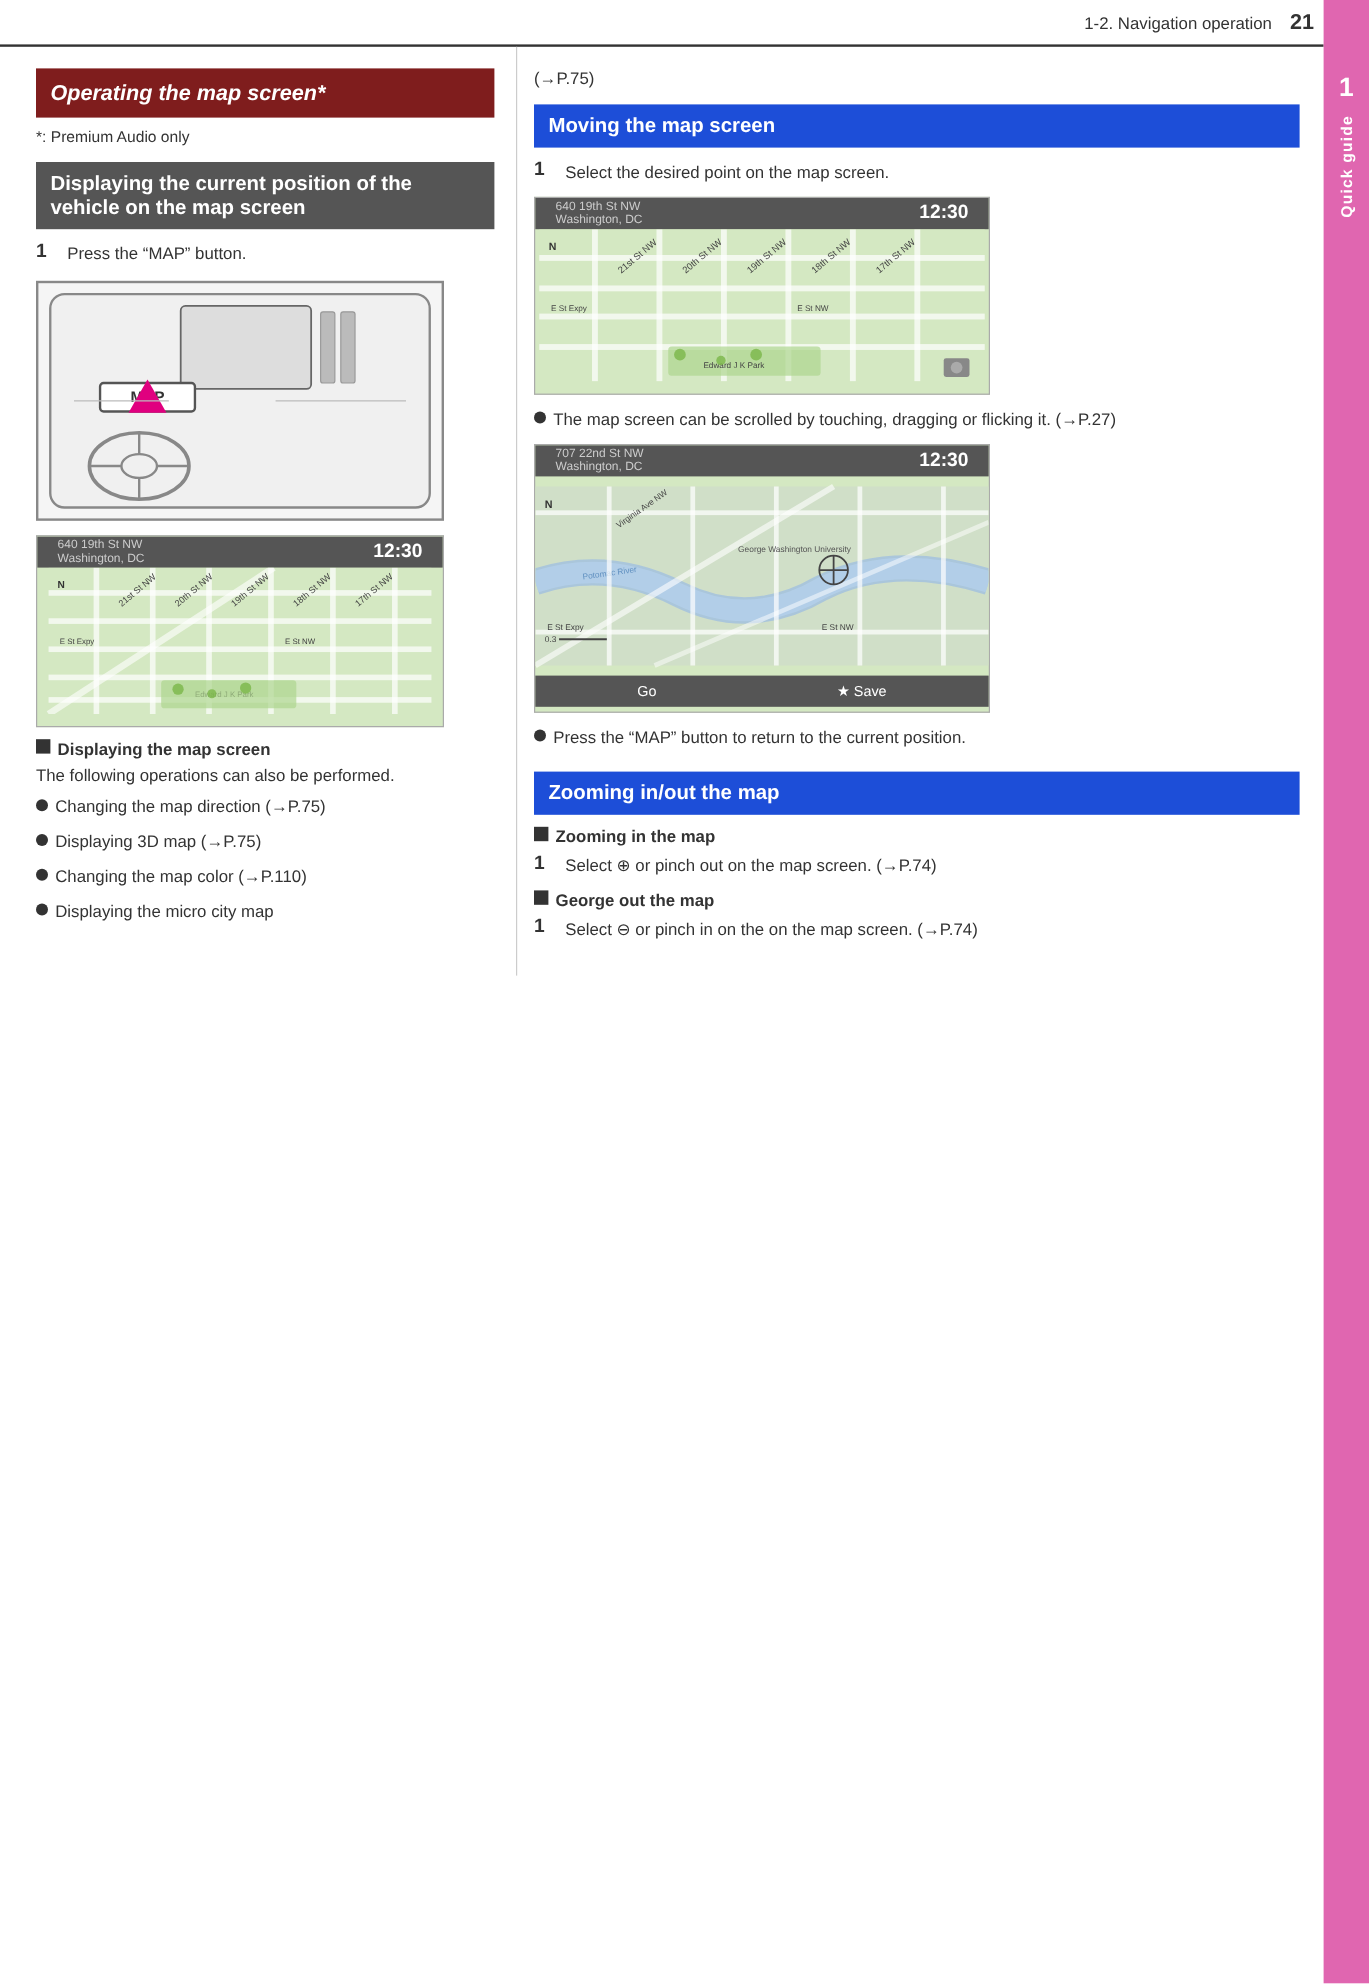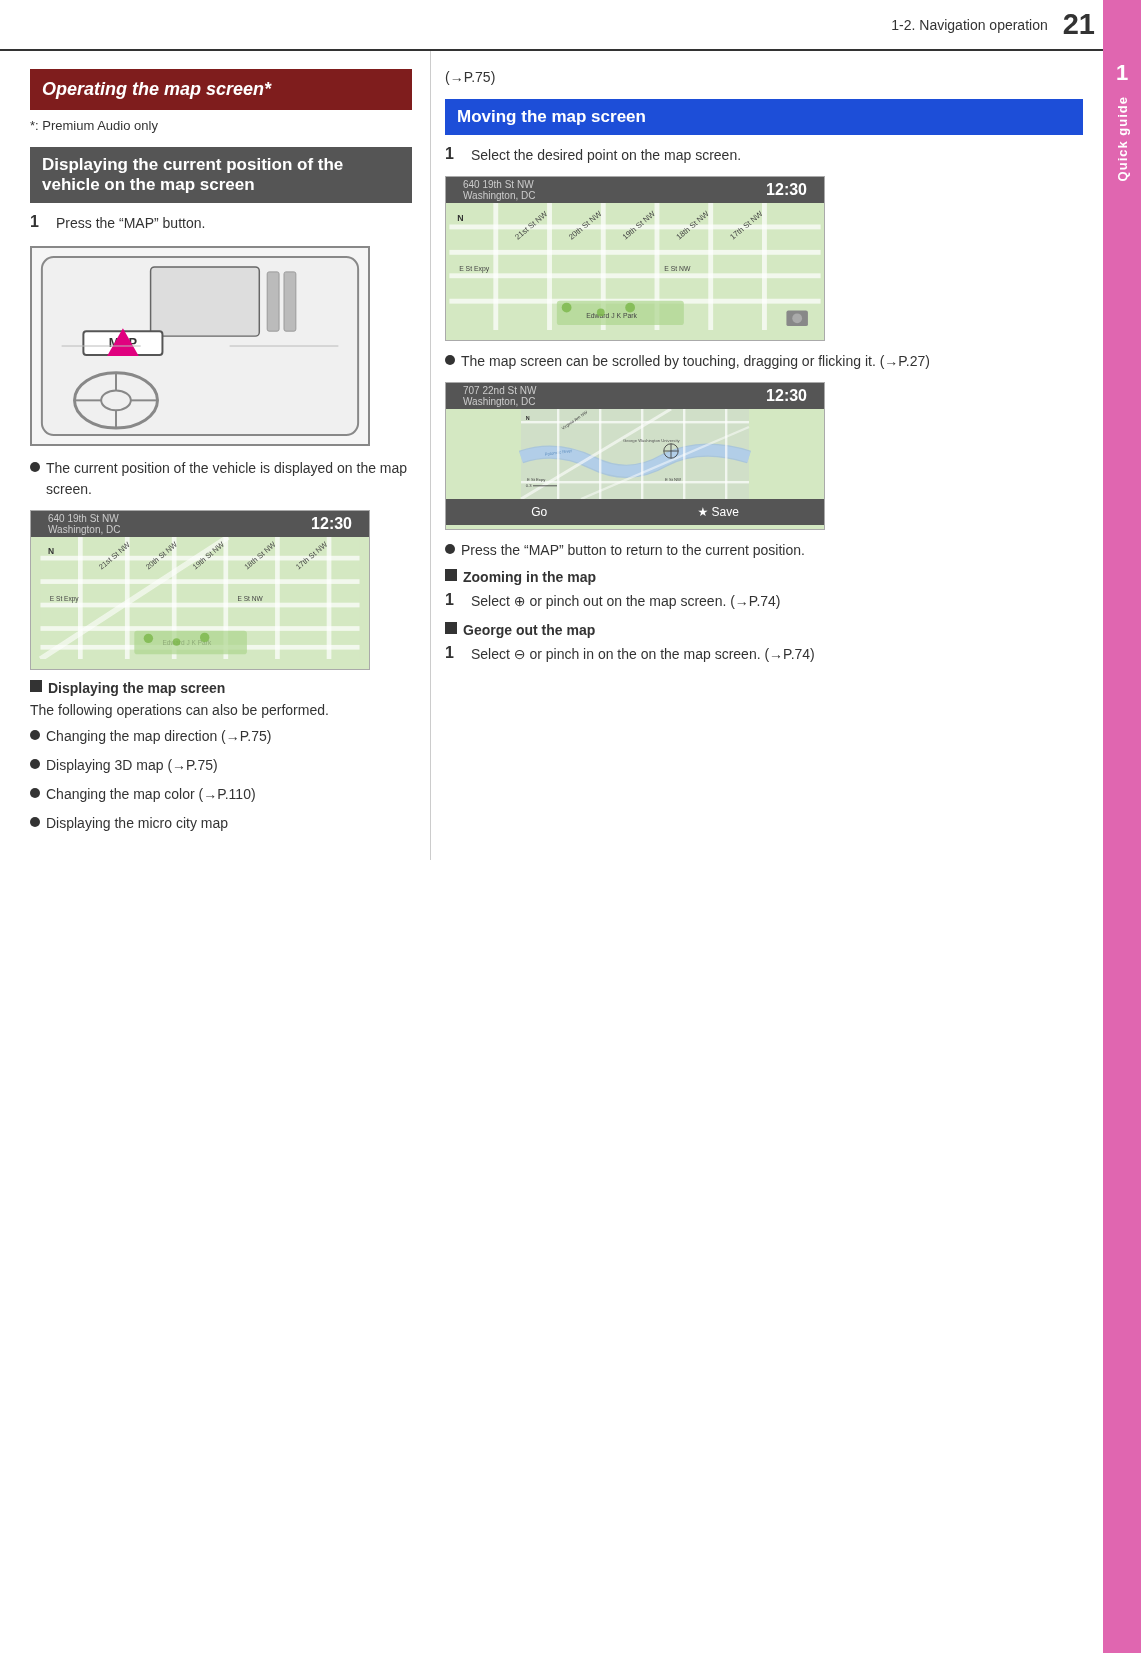--- a/index.html
+++ b/index.html
@@ -54,21 +54,21 @@
       padding: 8px 8px 8px 20px;
       border-bottom: 2px solid #333;
       margin-bottom: 0;
     }
     .header-section-title {
       font-size: 14px;
       font-weight: normal;
       color: #333;
     }
     .header-page-num {
-      font-size: 29px;
+      font-size: 18px;
       font-weight: bold;
       color: #333;
       margin-left: 15px;
     }
     
     .columns {
       display: flex;
       gap: 0;
     }
     .left-col {
@@ -284,24 +284,20 @@
             <line x1="85" y1="127" x2="85" y2="145" stroke="#888" stroke-width="2"></line>
             <line x1="85" y1="165" x2="85" y2="183" stroke="#888" stroke-width="2"></line>
             <line x1="43" y1="155" x2="70" y2="155" stroke="#888" stroke-width="2"></line>
             <line x1="100" y1="155" x2="127" y2="155" stroke="#888" stroke-width="2"></line>
 
             <line x1="30" y1="100" x2="110" y2="100" stroke="#bbb" stroke-width="1"></line>
             <line x1="200" y1="100" x2="310" y2="100" stroke="#bbb" stroke-width="1"></line>
           </svg>
         </div>
 
-        <div class="bullet-item">
-          <div class="bullet-dot"></div>
-          <span class="bullet-text">The current position of the vehicle is displayed on the map screen.</span>
-        </div>
 
         <div class="mini-map">
           <div class="mini-map-header">
             <div>
               <div class="mini-map-addr">640 19th St NW</div>
               <div class="mini-map-addr">Washington, DC</div>
             </div>
             <div class="mini-map-time">12:30</div>
           </div>
           <div class="mini-map-body">
@@ -420,21 +416,21 @@
               <circle cx="356" cy="118" r="5" fill="#aaa"></circle>
             </svg>
           </div>
         </div>
 
         <div class="bullet-item">
           <div class="bullet-dot"></div>
           <span class="bullet-text">The map screen can be scrolled by touching, dragging or flicking it. (→P.27)</span>
         </div>
 
-        <div class="right-mini-map" style="background:#d4e8c2; height: 148px;">
+        <div class="right-mini-map" style="background:#d4e8c2; height: 224px;">
           <div class="mini-map-header">
             <div>
               <div class="mini-map-addr">707 22nd St NW</div>
               <div class="mini-map-addr">Washington, DC</div>
             </div>
             <div class="mini-map-time">12:30</div>
           </div>
           <div class="mini-map-body" style="height: calc(100% - 56px);">
             <svg class="road-svg" viewBox="0 0 380 150" xmlns="http://www.w3.org/2000/svg">
               <rect width="380" height="150" fill="#d0dfc8"></rect>
@@ -473,20 +469,21 @@
             <span style="color:#fff; font-size:12px;">Go</span>
             <span style="color:#fff; font-size:12px;">★ Save</span>
           </div>
         </div>
 
         <div class="bullet-item">
           <div class="bullet-dot"></div>
           <span class="bullet-text">Press the “MAP” button to return to the current position.</span>
         </div>
 
+        <div class="section-heading-teal section-zooming">Zooming in/out the map</div>
 
         <div class="sub-heading">
           <span class="sub-heading-square"></span>
           <span>Zooming in the map</span>
         </div>
         <div class="step-line">
           <span class="step-num">1</span>
           <span class="step-text">Select ⊕ or pinch out on the map screen. (→P.74)</span>
         </div>
 

